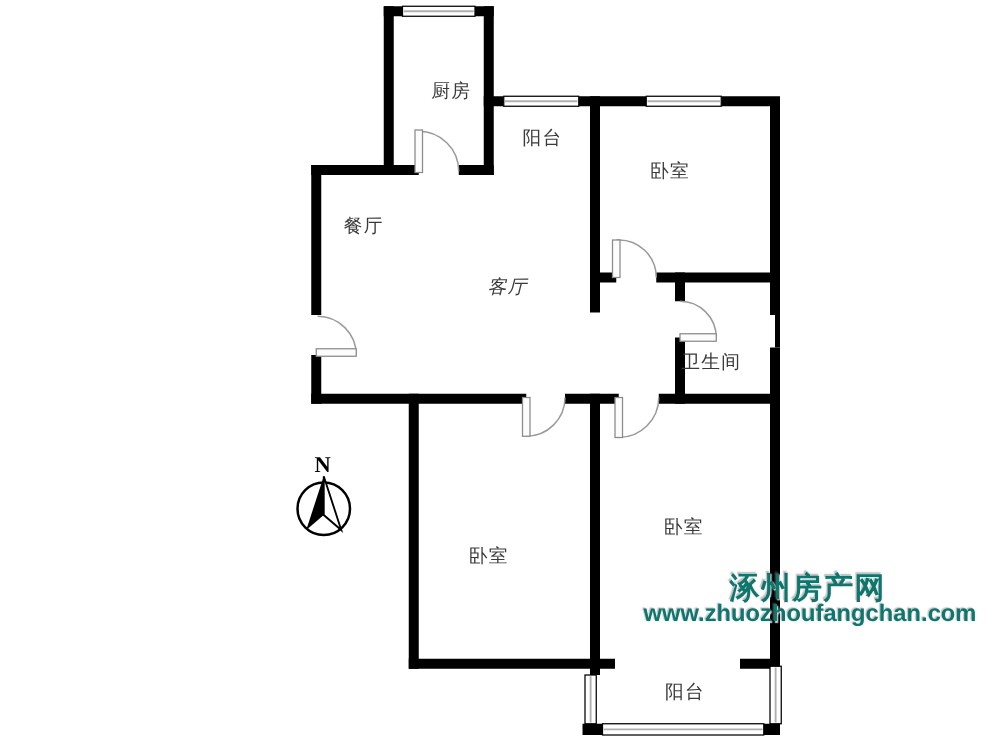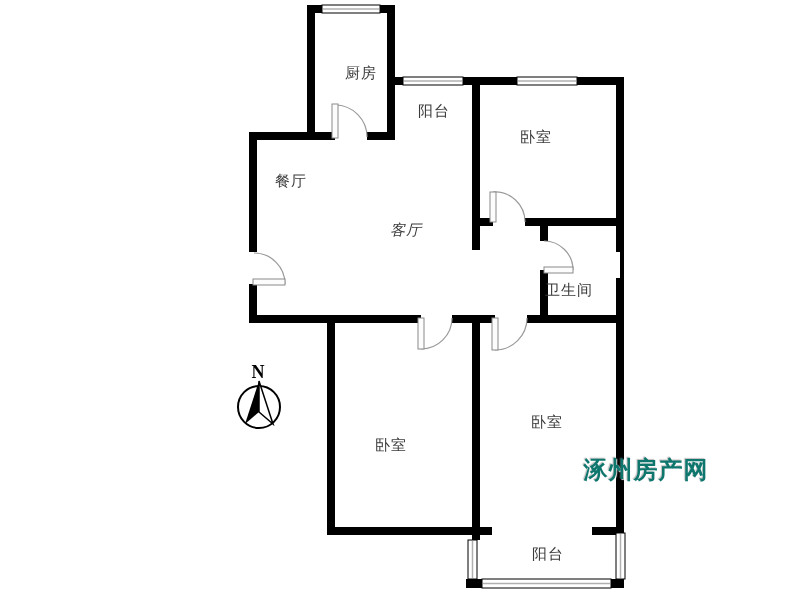--- a/index.html
+++ b/index.html
@@ -132,14 +132,15 @@
   <span class="room-label" style="left:291px;top:181px;">餐厅</span>
   <span class="room-label" style="left:406px;top:230px;font-style:italic;">客厅</span>
   <span class="room-label" style="left:569px;top:290px;text-align:right;">卫生间</span>
   <span class="room-label" style="left:391px;top:445px;">卧室</span>
   <span class="room-label" style="left:547px;top:422px;">卧室</span>
   <span class="room-label" style="left:548px;top:554px;">阳台</span>
 
   <span class="north-label" style="left:258px;top:372px;">N</span>
 
   <div class="watermark watermark-title" style="left:646px;top:470px;">涿州房产网</div>
+  <div class="watermark watermark-url" style="left:648px;top:492px;">www.zhuozhoufangchan.com</div>
 
 </div>
 
 </body></html>

